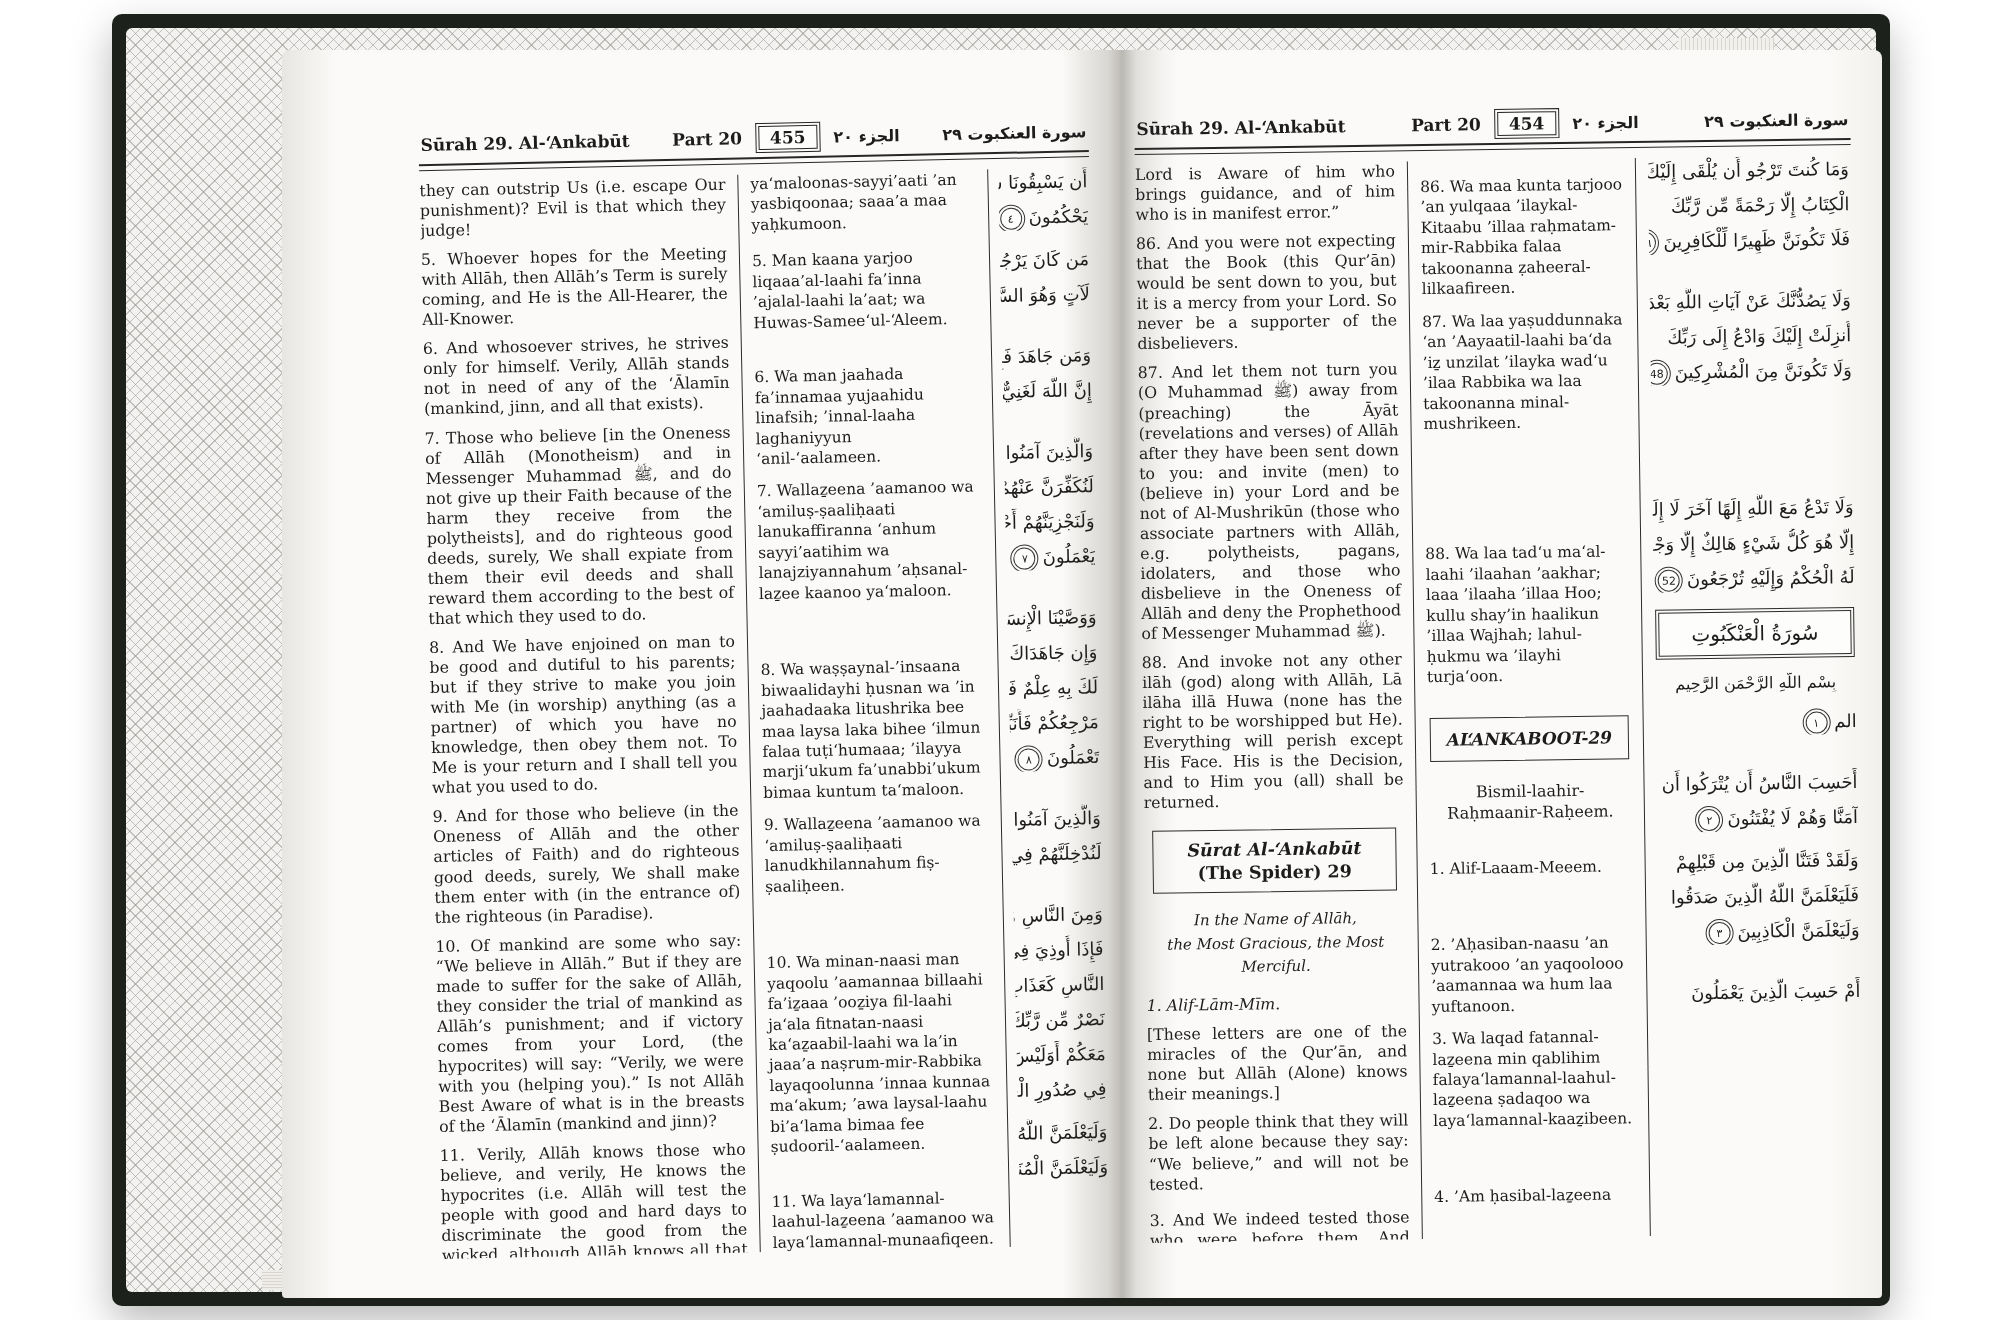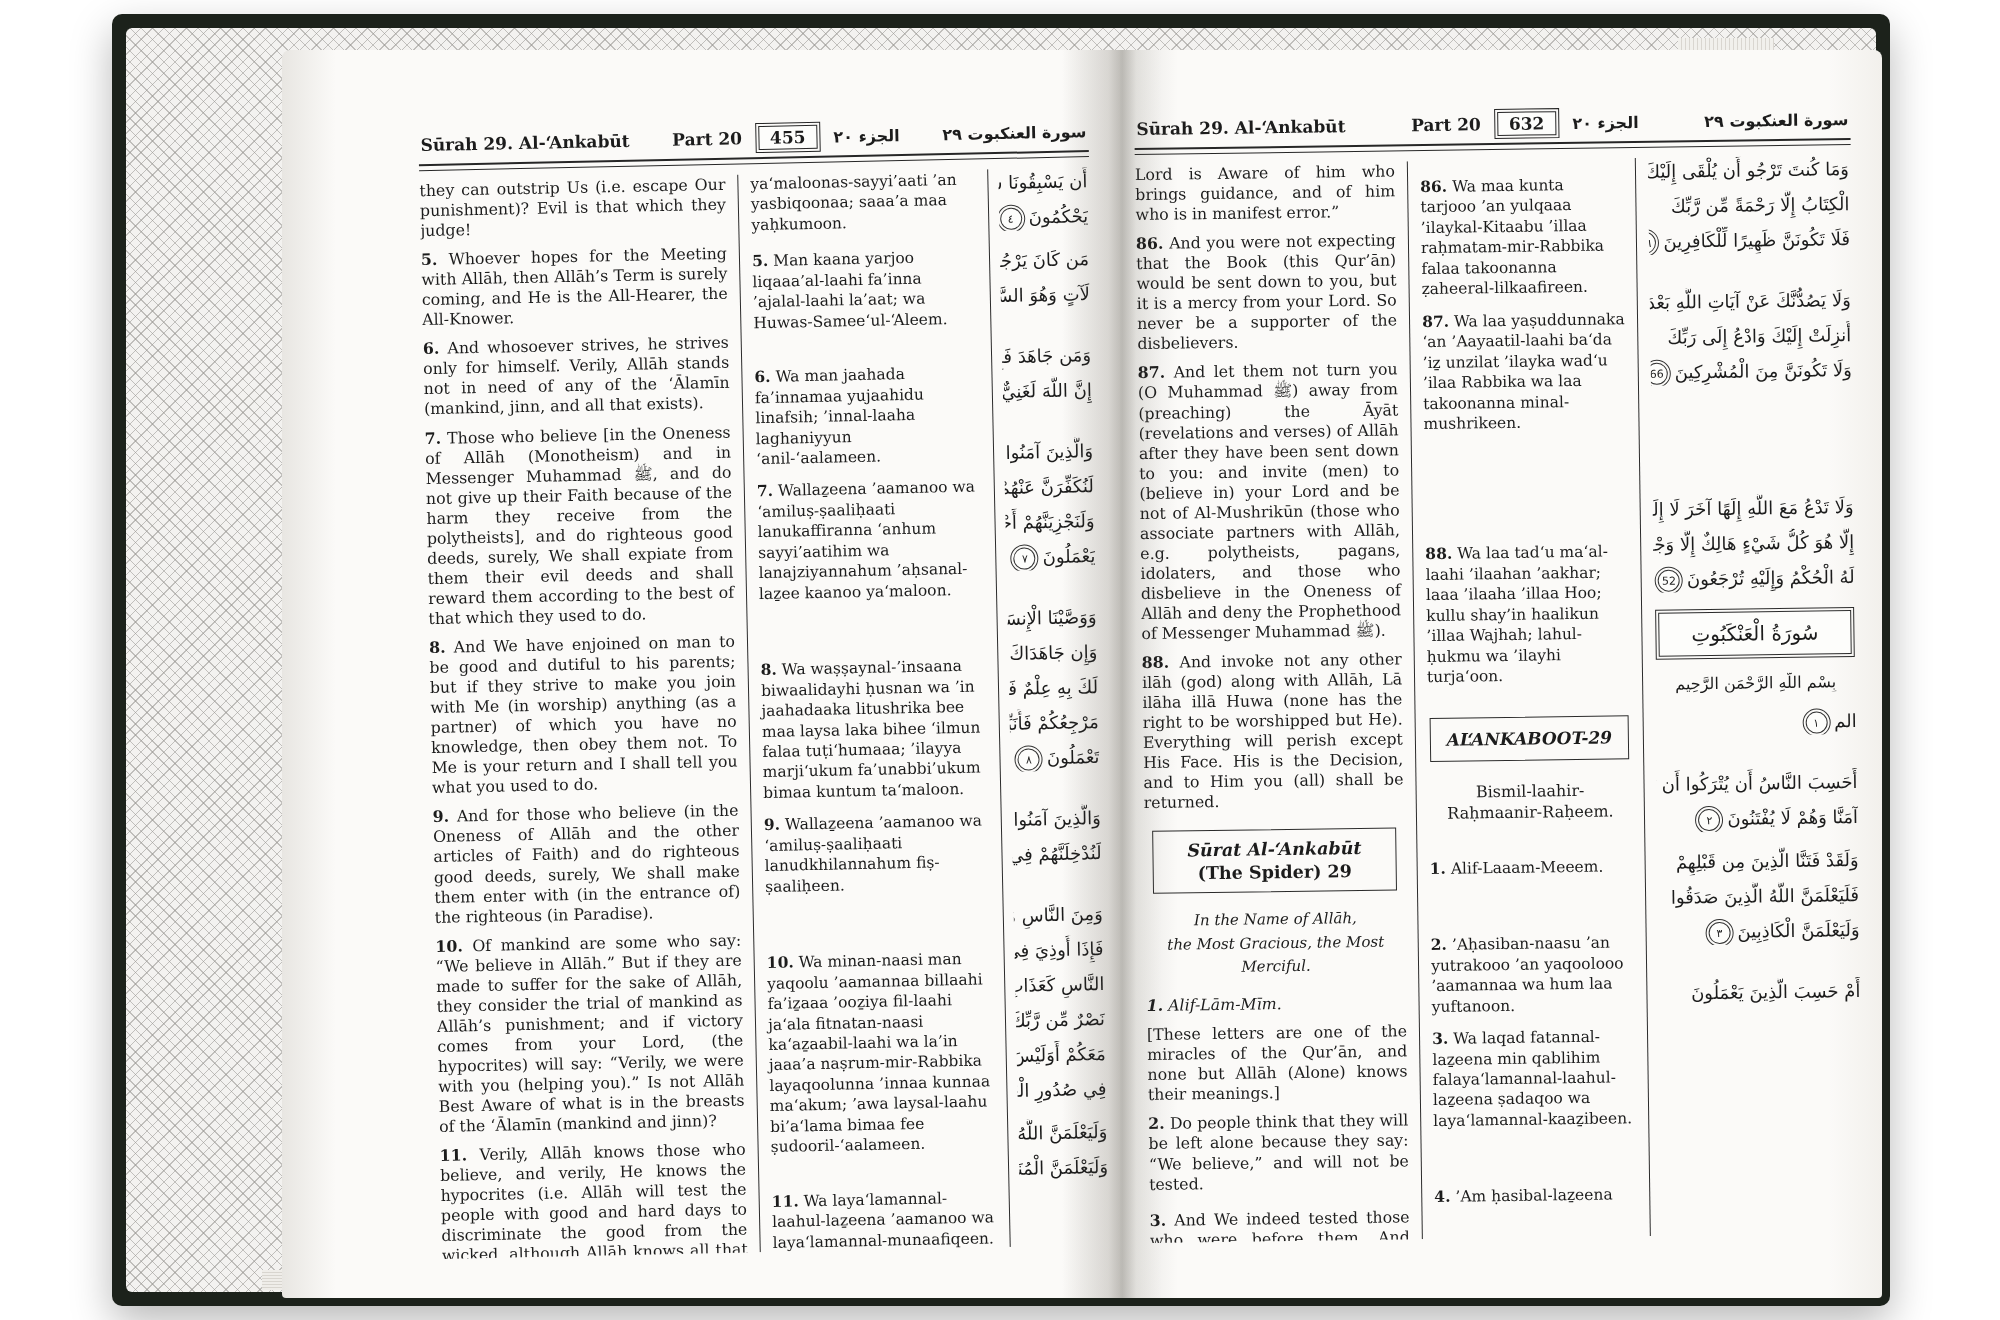--- a/index.html
+++ b/index.html
@@ -37,21 +37,21 @@
   .col + .col{border-left:1.2px solid #2c2c2c;}
   .page.left  .col.en{width:318px;padding-right:12px;}
   .page.left  .col.tr{width:250px;padding:0 12px;}
   .page.left  .col.ar{width:100px;padding-left:10px;direction:rtl;}
   .page.right .col.en{width:272px;padding-right:12px;}
   .page.right .col.tr{width:228px;padding:0 12px;}
   .page.right .col.ar{width:214px;padding-left:12px;direction:rtl;}
 
   .verse{margin:0 0 9px;font-size:15.8px;line-height:1.27;text-align:justify;}
   .col.tr .verse{text-align:left;font-size:15.5px;line-height:1.32;margin-bottom:12px;}
-  .vnum{font-weight:700;}
+  .vnum{font-weight:400;}
   .italic-verse{font-style:italic;}
 
   .aline{margin:0 0 8px;font-family:"DejaVu Sans",sans-serif;font-size:18px;line-height:1.5;
          text-align:right;white-space:nowrap;overflow:hidden;}
   .medallion{display:inline-flex;align-items:center;justify-content:center;min-width:20px;height:20px;
          border:1.3px solid #333;outline:1px solid #333;outline-offset:2px;border-radius:50%;
          font-size:11px;line-height:1;margin:0 7px;vertical-align:middle;background:#fdfdfb;}
 
   .surah-box{border:1.6px solid #2b2b2b;text-align:center;padding:9px 6px;margin:18px 8px 16px;font-weight:700;}
   .surah-box .l1{display:block;font-style:italic;font-size:17.5px;}
@@ -182,21 +182,21 @@
         </div>
       </div>
     </div>
 
     <div class="page right">
       <div class="content">
         <div class="pg-header">
           <span>Sūrah 29. Al-‘Ankabūt</span>
           <span class="spacer"></span>
           <span>Part 20</span>
-          <span class="pno">632</span>
+          <span class="pno">454</span>
           <span class="ar-inline">الجزء ٢٠</span>
           <span class="spacer"></span>
           <span class="ar-inline">سورة العنكبوت ٢٩</span>
         </div>
         <div class="dbl-rule"></div>
         <div class="cols">
 
           <div class="col en">
             <div>
 
@@ -258,21 +258,21 @@
                 <p class="aline"><span>وَمَا كُنتَ تَرْجُو أَن يُلْقَى إِلَيْكَ</span></p>
 
                 <p class="aline"><span>الْكِتَابُ إِلَّا رَحْمَةً مِّن رَّبِّكَ</span></p>
 
                 <p class="aline"><span>فَلَا تَكُونَنَّ ظَهِيرًا لِّلْكَافِرِينَ</span><span class="medallion">٨٦</span></p>
 
                 <p class="aline gap-md"><span>وَلَا يَصُدُّنَّكَ عَنْ آيَاتِ اللَّهِ بَعْدَ إِذْ</span></p>
 
                 <p class="aline"><span>أُنزِلَتْ إِلَيْكَ وَادْعُ إِلَى رَبِّكَ</span></p>
 
-                <p class="aline"><span>وَلَا تَكُونَنَّ مِنَ الْمُشْرِكِينَ</span><span class="medallion">66</span></p>
+                <p class="aline"><span>وَلَا تَكُونَنَّ مِنَ الْمُشْرِكِينَ</span><span class="medallion">48</span></p>
 
                 <p class="aline gap-xl"><span>وَلَا تَدْعُ مَعَ اللَّهِ إِلَهًا آخَرَ لَا إِلَهَ</span></p>
 
                 <p class="aline"><span>إِلَّا هُوَ كُلُّ شَيْءٍ هَالِكٌ إِلَّا وَجْهَهُ</span></p>
 
                 <p class="aline"><span>لَهُ الْحُكْمُ وَإِلَيْهِ تُرْجَعُونَ</span><span class="medallion">52</span></p>
               </div>
             <div class="ar-banner">سُورَةُ الْعَنْكَبُوتِ</div>
             <div class="bism-ar">بِسْمِ اللَّهِ الرَّحْمَنِ الرَّحِيمِ</div>
             <div>

